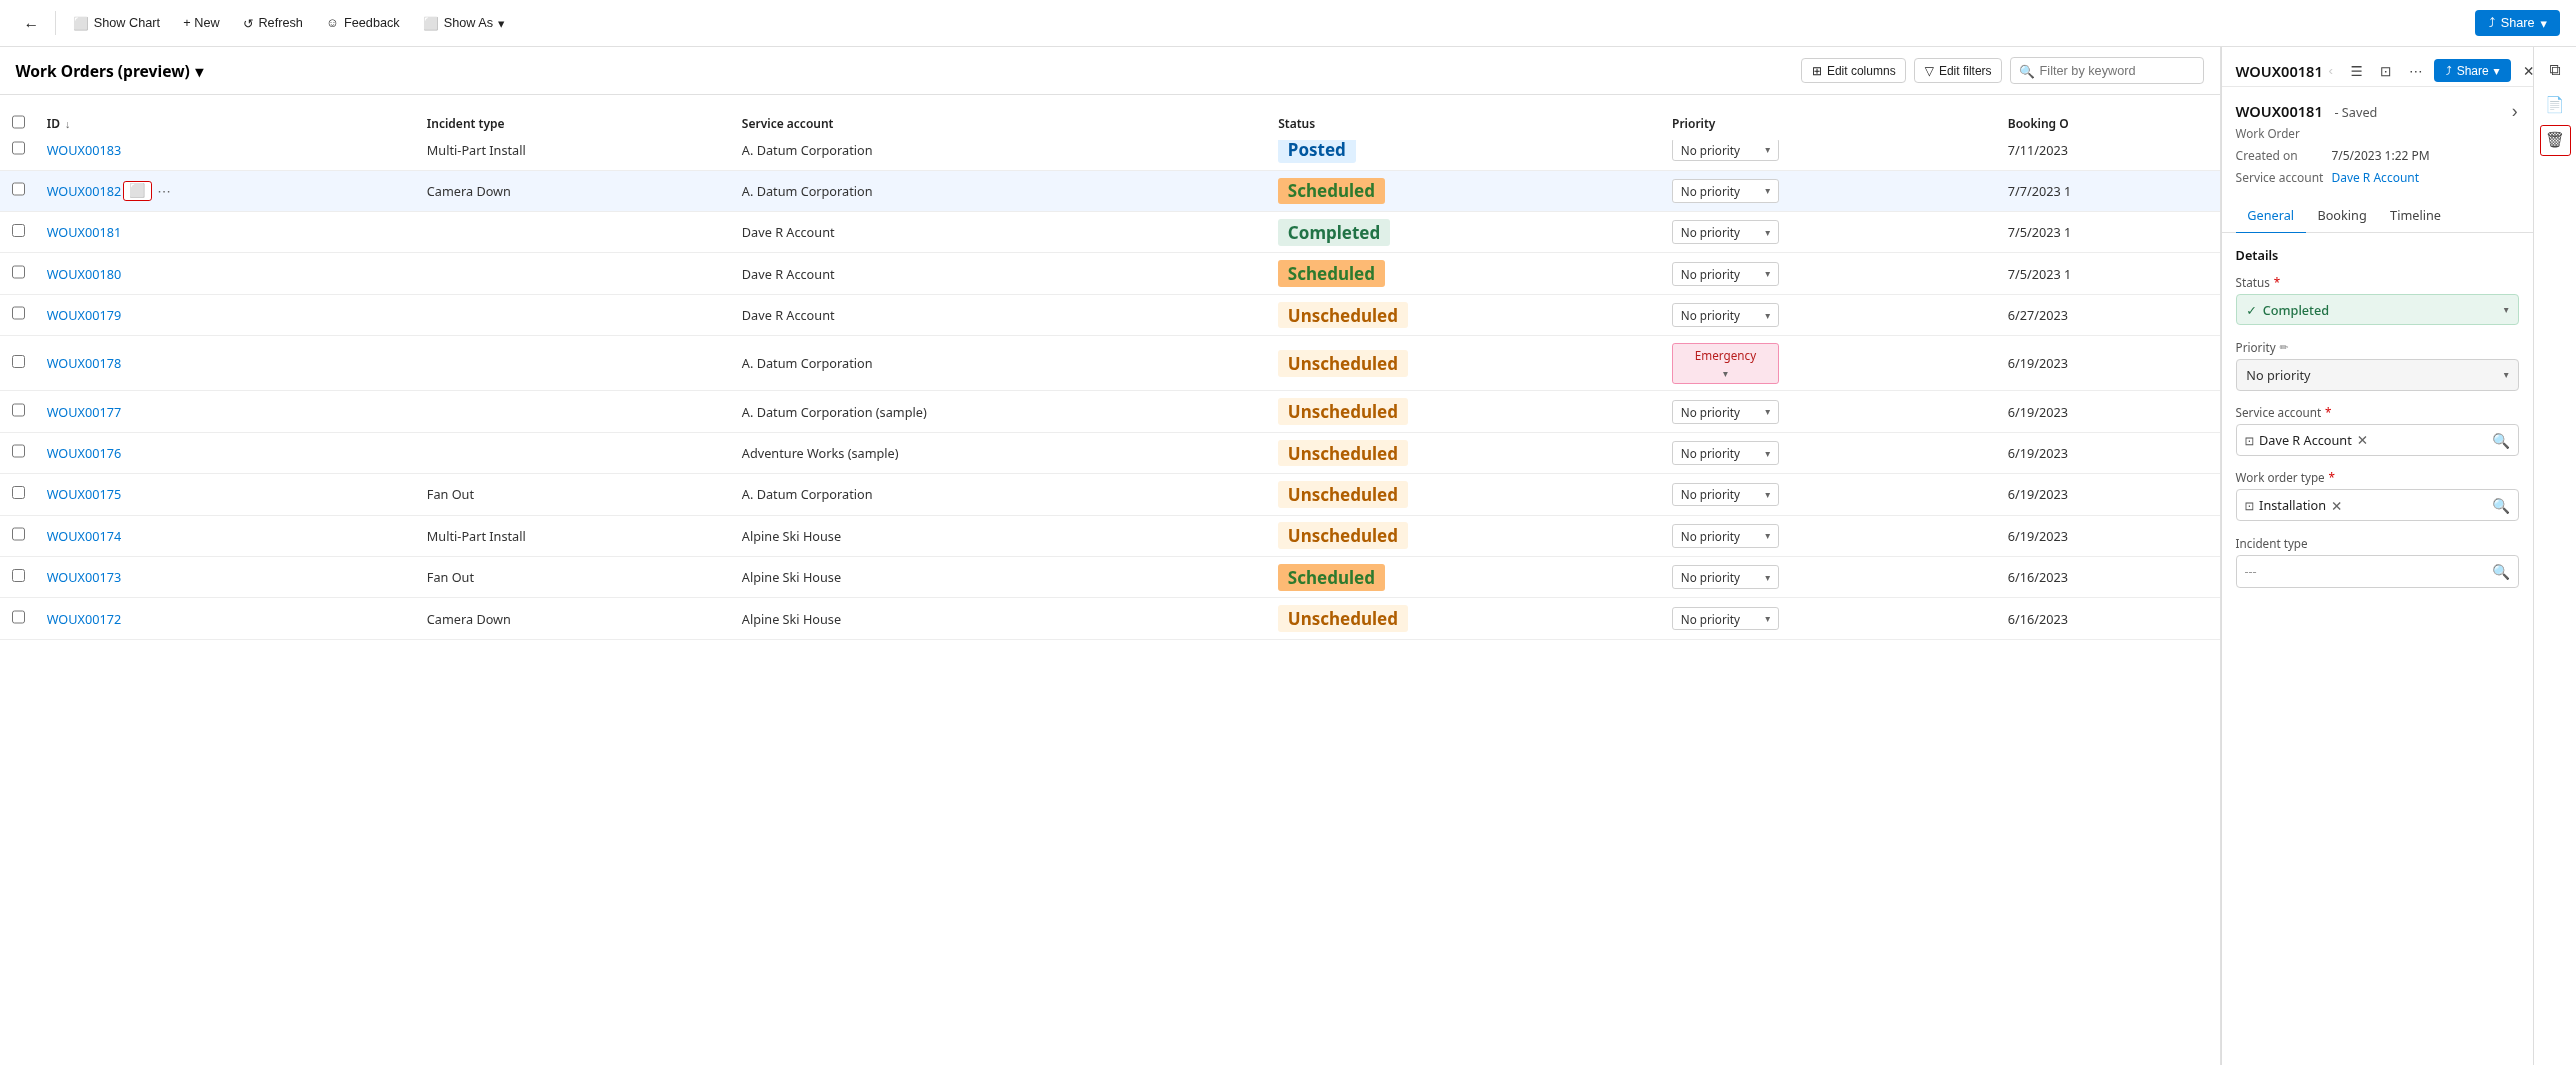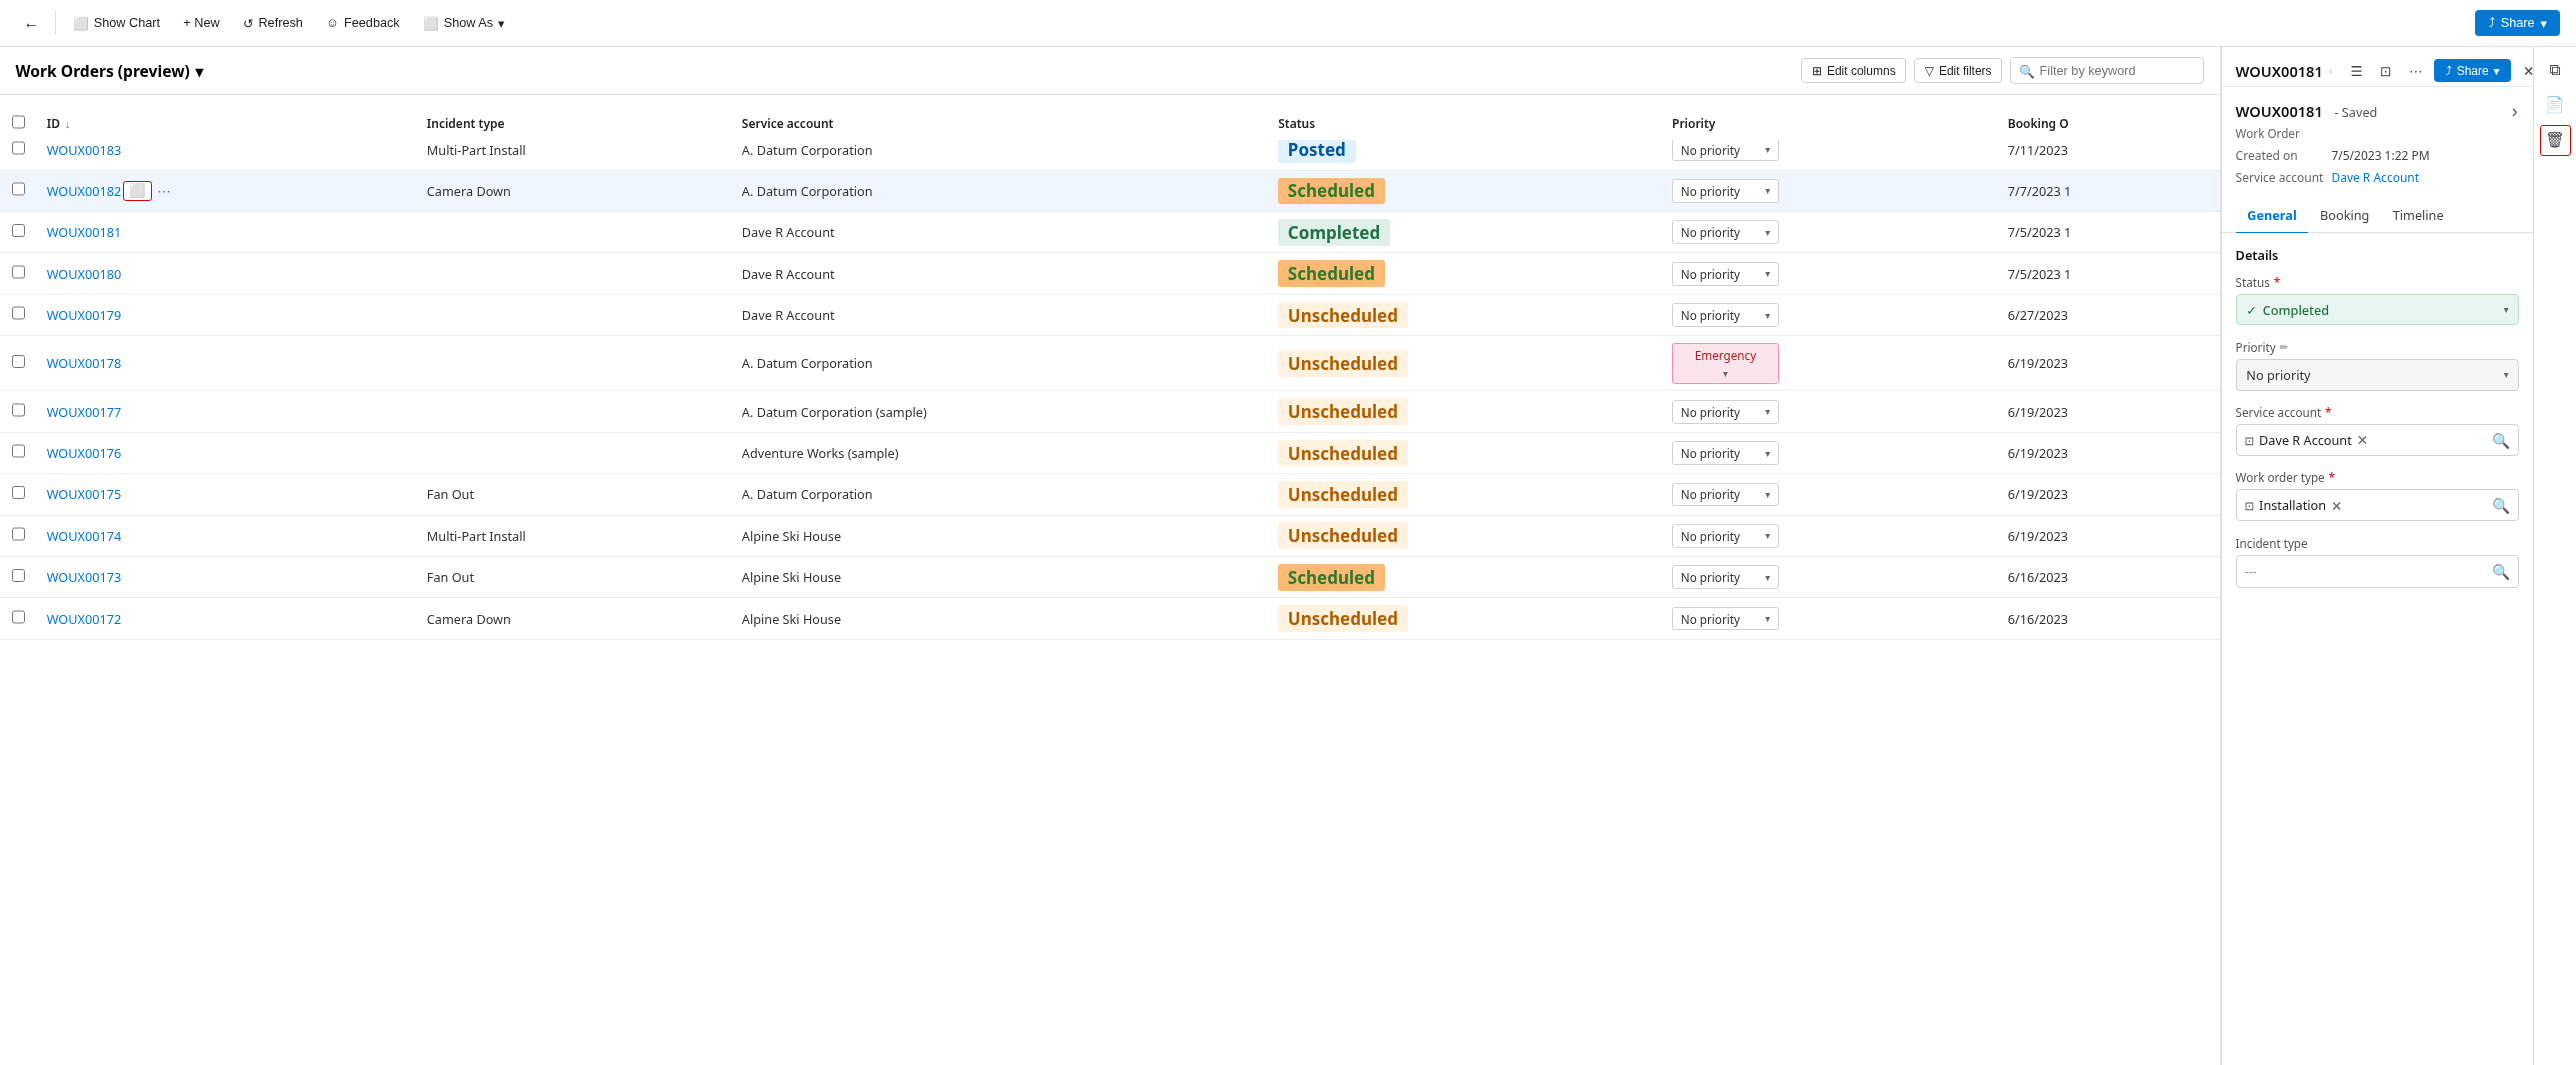--- a/index.html
+++ b/index.html
@@ -140,21 +140,21 @@
     .rp-meta-row { display: flex; align-items: center; gap: 7.8px; margin-top: 5.8px; font-size: 12px; color: #444; }
     .rp-meta-label { min-width: 88px; color: #666; }
     .rp-meta-value { color: #0078d4; cursor: pointer; }
 
     
     .rp-tabs { display: flex; gap: 0; padding: 0 13.6px; border-bottom: 1px solid #e0e0e0; margin-top: 3.9px; }
     .rp-tab {
       padding: 7.8px 11.7px; font-size: 12.7px; cursor: pointer; color: #444;
       border-bottom: 1.9px solid transparent; margin-bottom: -1px;
     }
-    .rp-tab.active { color: #0078d4; border-bottom-color: #0078d4; font-weight: 700; }
+    .rp-tab.active { color: #0078d4; border-bottom-color: #0078d4; font-weight: 400; }
 
     
     .rp-content { padding: 13.6px; flex: 1; overflow-y: auto; }
     .rp-section-title { font-size: 12.7px; font-weight: 600; color: #111; margin-bottom: 9.7px; }
     .rp-field { margin-bottom: 13.6px; }
     .rp-field-label { font-size: 11.7px; color: #555; margin-bottom: 3.9px; display: flex; align-items: center; gap: 3.9px; }
     .rp-field-label .required { color: #d40000; }
 
     
     .status-field {

